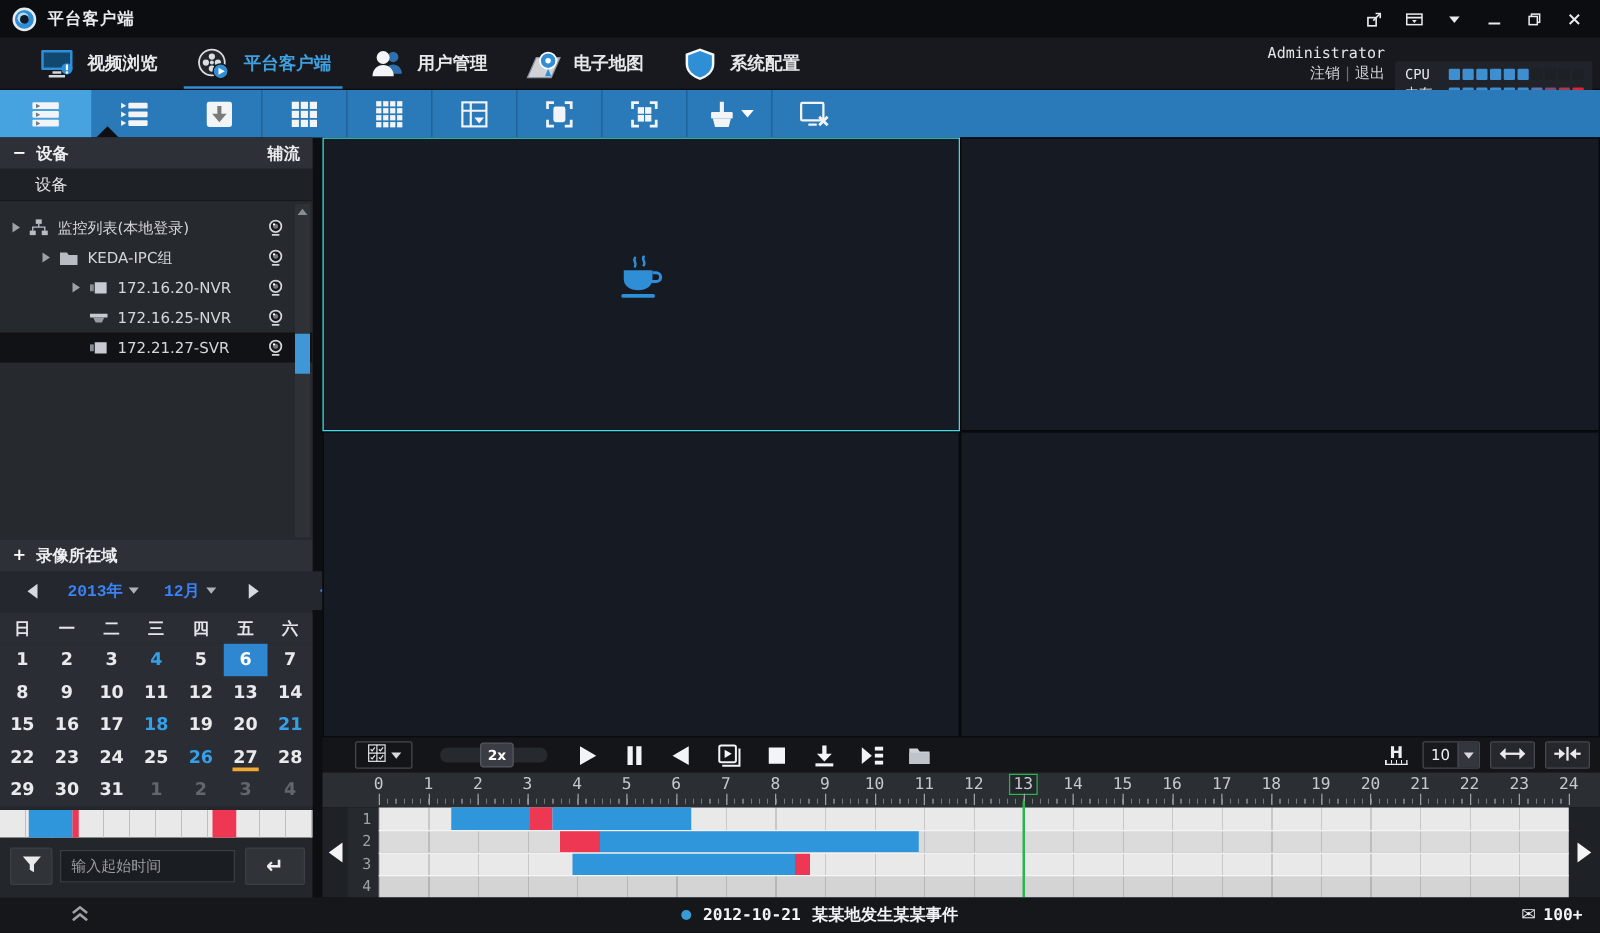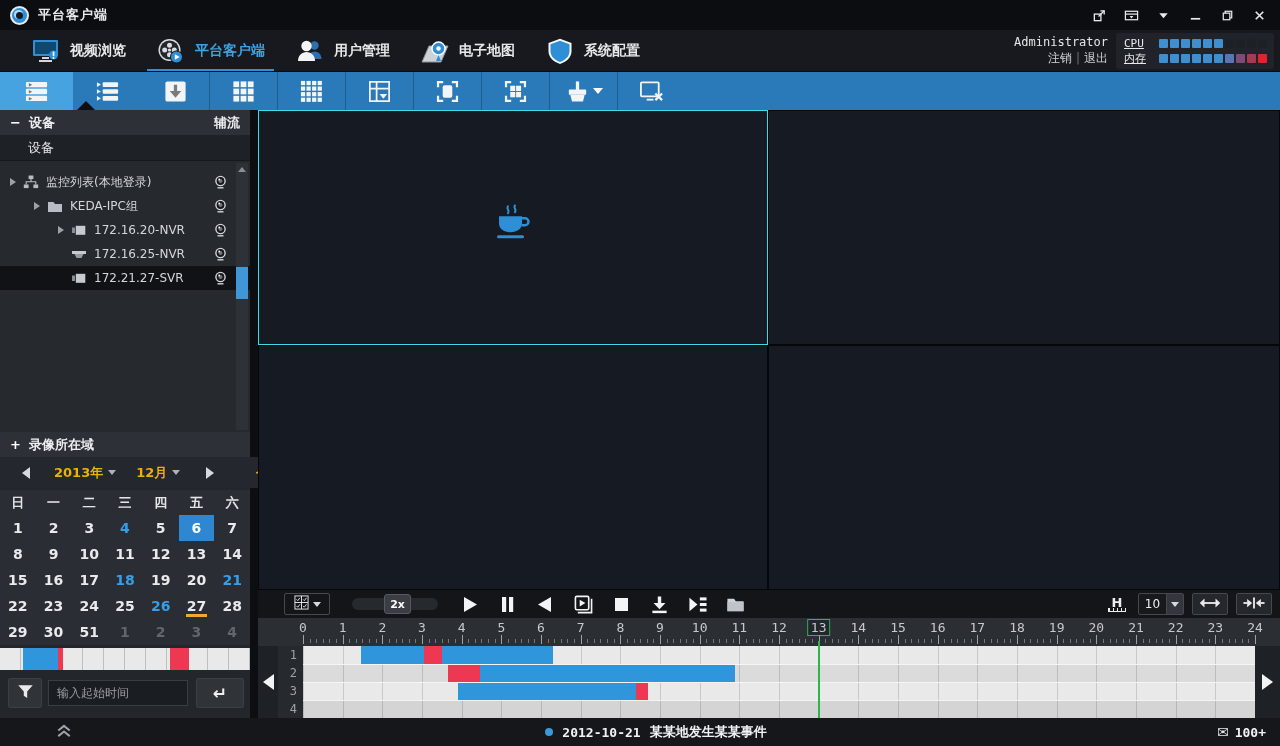--- a/index.html
+++ b/index.html
@@ -23,21 +23,21 @@
   .tab .nicon svg { width:30px; height:27px; display:block; }
   .tab .tlabel { font-size:14px; font-weight:bold; color:#e6e8ea; }
   .tab.active .tlabel { color:#3fa0e0; }
   .tab.active::after { content:''; position:absolute; left:6px; right:6px; bottom:1px; height:2px; background:#2f8fd8; }
 
   .userblock { position:absolute; right:172px; top:4px; text-align:right; line-height:16px; }
   .username { font-size:12px; color:#e3e5e8; }
   .userops { font-size:12px; color:#cfd2d6; cursor:pointer; }
   .userops .sep { color:#6a6e74; padding:0 4px; }
 
-  .perf { position:absolute; right:6px; top:3px; width:158px; height:36px; background:#202329; border-radius:2px; padding:3px 6px 0 8px;text-decoration:underline; }
+  .perf { position:absolute; right:6px; top:19px; width:158px; height:36px; background:#202329; border-radius:2px; padding:3px 6px 0 8px; }
   .prow { display:flex; align-items:center; height:15px; gap:7px; }
   .plabel { font-size:11px; color:#e6e8ea; width:28px; }
   .segs { display:flex; gap:2px; }
   .seg { width:9px; height:9px; border-radius:1px; }
 
   
   .toolbar { position:absolute; left:0; top:72px; width:1280px; height:38px; background:#2a7ab9; display:flex; }
   .tbtn { width:68px; height:38px; display:flex; align-items:center; justify-content:center; gap:3px; cursor:pointer; position:relative; }
   .tbtn:first-child { width:73px; }
   .tbtn.active { background:#47a3df; }
@@ -61,21 +61,21 @@
   .ticon svg { width:16px; height:15px; display:block; margin-right:7px; }
   .tlab { font-size:12px; color:#d4d7da; }
   .tcam { position:absolute; right:22px; }
   .tcam svg { width:15px; height:15px; display:block; }
   .tscroll { position:absolute; right:2px; top:2px; width:12px; height:267px; background:#2e3136; }
   .tscroll .sarrow { width:12px; height:13px; display:flex; align-items:center; justify-content:center; }
   .tscroll .sarrow i { width:0; height:0; border-left:4px solid transparent; border-right:4px solid transparent; border-bottom:5px solid #8a8e94; }
   .sthumb { position:absolute; left:0; top:104px; width:12px; height:32px; background:#3f97d8; }
 
   .rechead { top:322px; }
-  .calnav { position:absolute; left:0; top:347px; width:286px; height:31px; background:#24272d; display:flex; align-items:center; font-size:13px; font-weight:bold; color:#eab308; }
+  .calnav { position:absolute; left:0; top:347px; width:286px; height:31px; background:#24272d; display:flex; align-items:center; font-size:13px; font-weight:bold; color:#3b82f6;font-family:Liberation Mono, monospace; }
   .cn-arrow { width:0; height:0; cursor:pointer; }
   .cn-prev { border-top:6px solid transparent; border-bottom:6px solid transparent; border-right:8px solid #d6d9dd; margin-left:22px; }
   .cn-next { border-top:6px solid transparent; border-bottom:6px solid transparent; border-left:8px solid #d6d9dd; margin-left:26px; }
   .cn-sel { display:flex; align-items:center; gap:5px; cursor:pointer; }
   .cn-year { margin-left:24px; }
   .cn-month { margin-left:20px; }
   .cn-caret { width:0; height:0; border-left:4px solid transparent; border-right:4px solid transparent; border-top:5px solid #aeb2b8; }
   .cn-today { margin-left:auto; margin-right:16px; cursor:pointer; font-size:14px; }
 
   .weekrow { position:absolute; left:0; top:380px; width:250px; height:25px; display:grid; grid-template-columns:repeat(7,1fr); background:#2a2d33; }
@@ -620,21 +620,21 @@
       <div class="day rec">21</div>
       <div class="day">22</div>
       <div class="day">23</div>
       <div class="day">24</div>
       <div class="day">25</div>
       <div class="day rec">26</div>
       <div class="day today">27</div>
       <div class="day">28</div>
       <div class="day">29</div>
       <div class="day">30</div>
-      <div class="day">51</div>
+      <div class="day">31</div>
       <div class="day other">1</div>
       <div class="day other">2</div>
       <div class="day other">3</div>
       <div class="day other">4</div>
     </div>
 
   <div class="daystrip" id="daystrip">
       <div class="dseg" style="left: 9.2%; width: 14%; background: rgb(47, 150, 220);"></div>
       <div class="dseg" style="left: 23.2%; width: 2%; background: rgb(238, 55, 83);"></div>
       <div class="dseg" style="left: 68%; width: 7.5%; background: rgb(238, 55, 83);"></div>

